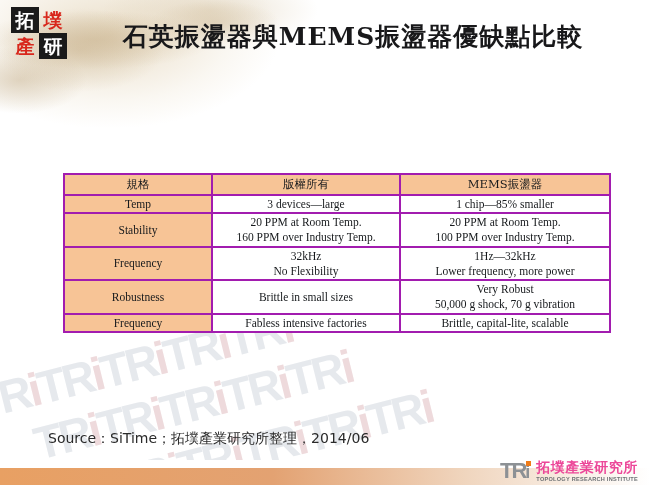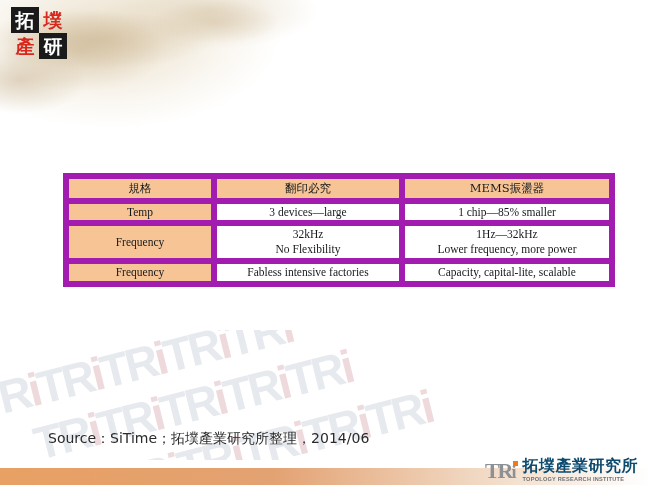--- a/index.html
+++ b/index.html
@@ -119,21 +119,21 @@
     width: 100%;
     border-collapse: collapse;
     table-layout: fixed;
     background: transparent;
   }
   table.cmp col.c1 { width: 148px; }
   table.cmp col.c2 { width: 188px; }
   table.cmp col.c3 { width: 210px; }
 
   table.cmp th, table.cmp td {
-    border: 6px solid #a21caf;
+    border: 2px solid #a21caf;
     text-align: center;
     vertical-align: middle;
     font-family: "Liberation Serif", serif;
     font-size: 11.5px;
     color: #16191c;
     padding: 1px 3px;
     line-height: 1.28;
   }
   table.cmp thead th {
     background: #f7c496;
@@ -190,42 +190,42 @@
   .tri-logo {
     position: absolute;
     right: 12px; bottom: 3px;
     display: flex;
     align-items: flex-end;
     gap: 5px;
     z-index: 6;
   }
   .tri-mark {
     position: relative;
-    font-family: Liberation Serif, serif;
+    font-family: Liberation Sans, sans-serif;
     font-weight: 700;
     font-size: 22px;
     line-height: 1;
     letter-spacing: -2px;
     color: #8d9195;
     padding-right: 3px;
   }
   .tri-mark .i-low { font-size: 18px; }
   .tri-dot {
     position: absolute;
     right: 0px; top: 1px;
     width: 5px; height: 5px;
     background: #ef7c1a;
   }
   .tri-cn-wrap { display: flex; flex-direction: column; align-items: flex-start; }
   .tri-cn {
     font-family: "DejaVu Sans", sans-serif;
     font-weight: 700;
-    font-size: 16px;
+    font-size: 14px;
     line-height: 1.05;
-    color: #0c4a6e;
+    color: #ec4899;
     letter-spacing: 0.5px;
   }
   .tri-en {
     font-family: "Liberation Sans", sans-serif;
     font-size: 5.6px;
     font-weight: 700;
     color: #6c7073;
     letter-spacing: 0.25px;
     margin-top: 1px;
   }
@@ -244,63 +244,85 @@
     <div class="wm-row wm-r3">TR<span class="dot">i</span>TR<span class="dot">i</span>TR<span class="dot">i</span>TR<span class="dot">i</span>TR<span class="dot">i</span></div>
   </div>
 
   <div class="logo">
     <span class="lg-tuo">拓</span>
     <span class="lg-pu">墣</span>
     <span class="lg-chan">產</span>
     <span class="lg-yan">研</span>
   </div>
 
+  <div class="title">石英振盪器與MEMS振盪器優缺點比較</div>
 
   <div class="tbl-wrap">
     <table class="cmp">
       <colgroup>
         <col class="c1">
           <col class="c2">
           <col class="c3">
       </colgroup>
       <thead>
         <tr>
           <th class="h-cn">規格</th>
-          <th class="h-cn">翻印必究</th>
+          <th class="h-cn">版權所有</th>
           <th class="h-cn">MEMS振盪器</th>
         </tr>
       </thead>
       <tbody id="tbody">
           <tr>
             <td class="spec">Temp</td>
             <td class="val">
               <span class="l2">3 devices—large</span>
             </td>
             <td class="val">
               <span class="l2">1 chip—85% smaller</span>
             </td>
           </tr>
           <tr>
+            <td class="spec">Stability</td>
+            <td class="val">
+              <span class="l2">20 PPM at Room Temp.</span>
+              <span class="l2">160 PPM over Industry Temp.</span>
+            </td>
+            <td class="val">
+              <span class="l2">20 PPM at Room Temp.</span>
+              <span class="l2">100 PPM over Industry Temp.</span>
+            </td>
+          </tr>
+          <tr>
             <td class="spec">Frequency</td>
             <td class="val">
               <span class="l2">32kHz</span>
               <span class="l2">No Flexibility</span>
             </td>
             <td class="val">
               <span class="l2">1Hz—32kHz</span>
               <span class="l2">Lower frequency, more power</span>
             </td>
           </tr>
           <tr>
+            <td class="spec">Robustness</td>
+            <td class="val">
+              <span class="l2">Brittle in small sizes</span>
+            </td>
+            <td class="val">
+              <span class="l2">Very Robust</span>
+              <span class="l2">50,000 g shock, 70 g vibration</span>
+            </td>
+          </tr>
+          <tr>
             <td class="spec">Frequency</td>
             <td class="val">
               <span class="l2">Fabless intensive factories</span>
             </td>
             <td class="val">
-              <span class="l2">Capacity, capital-lite, scalable</span>
+              <span class="l2">Brittle, capital-lite, scalable</span>
             </td>
           </tr>
         </tbody>
     </table>
   </div>
 
   <div class="source">Source：SiTime；拓墣產業研究所整理，2014/06</div>
 
   <div class="botbar"></div>
 

